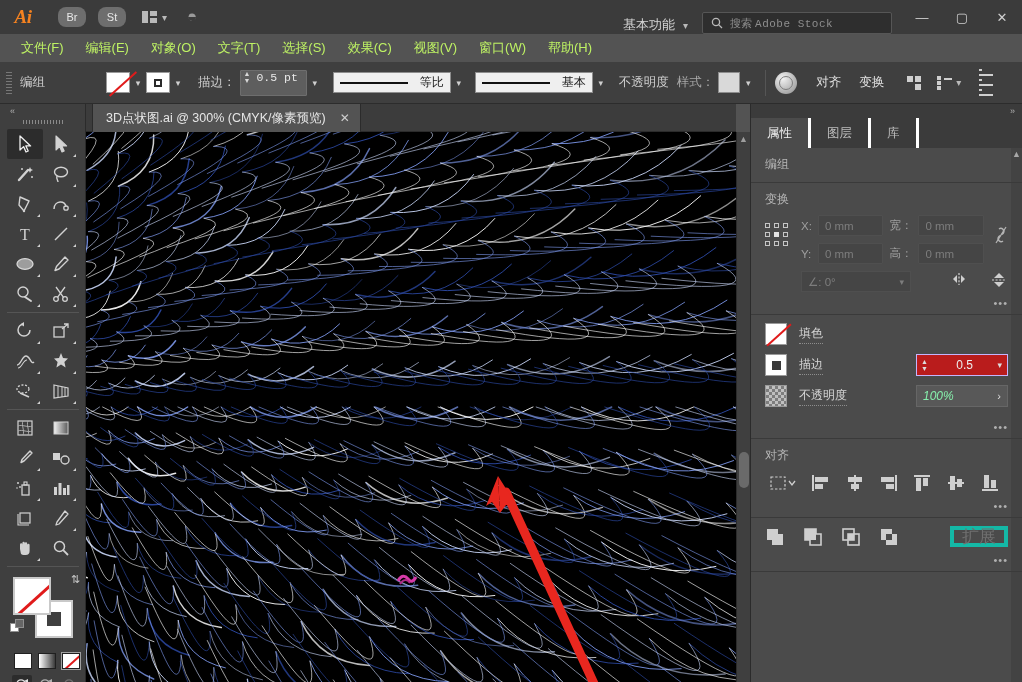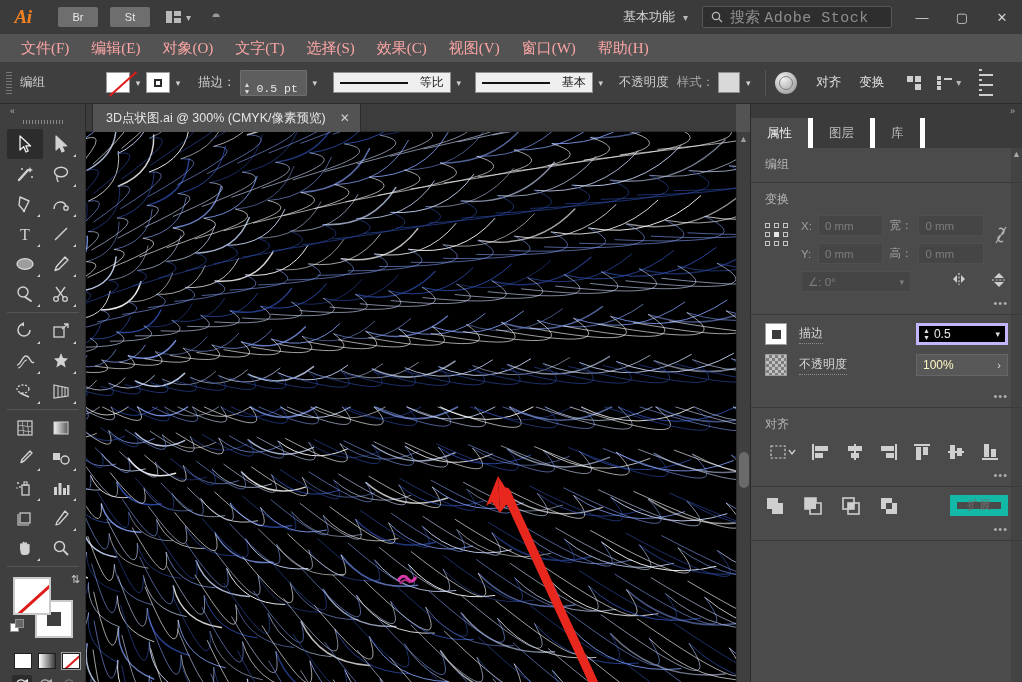--- a/index.html
+++ b/index.html
@@ -16,58 +16,58 @@
   .titlebar {
     position: absolute; left: 0; top: 0; width: 1022px; height: 34px;
     background: #3b3b3b; display: flex; align-items: center;
   }
   .ai-logo {
     width: 46px; height: 34px; display: flex; align-items: center; justify-content: center;
     color: #f58220; font-size: 19px; font-weight: bold; font-style: italic;
     font-family: "Liberation Serif", serif; letter-spacing: -0.5px;
   }
   .app-badge {
-    width: 40px; height: 20px; margin-left: 12px; background: #6e6e6e; color: #e8e8e8;
+    width: 28px; height: 20px; margin-left: 12px; background: #6e6e6e; color: #e8e8e8;
     font-size: 11px; display: flex; align-items: center; justify-content: center;
-    border-radius: 2px;
+    border-radius: 8px;
   }
   .grid-icon-wrap { margin-left: 16px; display: flex; align-items: center; gap: 5px; }
   .grid-glyph { width: 15px; height: 12px; position: relative; }
   .grid-glyph i { position: absolute; background: #b9b9b9; display: block; }
   .grid-glyph i:nth-child(1){ left:0; top:0; width:6px; height:12px; }
   .grid-glyph i:nth-child(2){ left:8px; top:0; width:7px; height:5px; }
   .grid-glyph i:nth-child(3){ left:8px; top:7px; width:7px; height:5px; }
   .chev { color:#b9b9b9; font-size: 10px; }
   .cloud-icon { margin-left: 20px; color:#9a9a9a; font-size: 17px; display:flex; align-items:center;}
 
-  .tb-right { margin-left: auto; display: flex; align-items: center; height: 34px; }
+  .tb-right { margin-left: auto; display: flex; align-items: flex-end; height: 34px; }
   .workspace-sel {
     display:flex; align-items:center; gap:8px; color:#d4d4d4; font-size:13px;
     padding: 0 14px 0 10px;
   }
   .search-box {
     display:flex; align-items:center; gap:7px; width:190px; height:22px;
     background:#2e2e2e; border:1px solid #565656; border-radius:2px; padding:0 8px;
     margin-right: 10px;
   }
-  .search-box .ph { color:#8e8e8e; font-size:15px; white-space:nowrap; }
+  .search-box .ph { color:#8e8e8e; font-size:11px; white-space:nowrap; }
   .search-box .ph .latin { font-family:"Liberation Mono", monospace; letter-spacing:0.5px;}
   .win-btns { display:flex; height:34px; }
   .win-btn {
     width:40px; height:34px; display:flex; align-items:center; justify-content:center;
     color:#d0d0d0; font-size:13px;
   }
 
   
   .menubar {
     position:absolute; left:0; top:34px; width:1022px; height:28px;
     background:#535353; display:flex; align-items:center; padding-left:10px;
   }
   .menu-item {
-    color:#fca5a5; font-size:15px; padding:4px 11px; white-space:nowrap;font-family:Liberation Serif, serif;
+    color:#bef264; font-size:13px; padding:4px 11px; white-space:nowrap;
   }
 
   
   .optbar {
     position:absolute; left:0; top:62px; width:1022px; height:42px;
     background:#3f3f3f; display:flex; align-items:center; border-bottom:1px solid #2c2c2c;
   }
   .grip { width:6px; height:22px; margin:0 8px 0 6px;
     background-image: repeating-linear-gradient(to bottom,#777 0 1px, transparent 1px 3px);
   }
@@ -83,21 +83,21 @@
   .swatch-stroke {
     width:24px; height:21px; background:#fff; border:1px solid #9a9a9a;
     display:flex; align-items:center; justify-content:center;
   }
   .swatch-stroke i { width:8px; height:8px; border:2px solid #2a2a2a; display:block; }
   .mini-chev {
     width:16px; height:21px; display:flex; align-items:center; justify-content:center;
     color:#cfcfcf; font-size:9px;
   }
   .num-field {
-    display:flex; align-items:flex-end; height:26px; background:#5e5e5e;
+    display:flex; align-items:flex-start; height:26px; background:#5e5e5e;
     border:1px solid #6e6e6e; border-radius:1px;
   }
   .spin { display:flex; flex-direction:column; justify-content:center; padding:0 3px; gap:1px;}
   .spin span { color:#d8d8d8; font-size:7px; line-height:6px; }
   .num-val { color:#e8e8e8; font-size:11.5px; padding:0 8px 0 3px; font-family:"Liberation Mono", monospace;}
   .combo {
     display:flex; align-items:center; height:21px; background:#efefef; border:1px solid #8d8d8d;
     padding: 0 6px; gap:8px; min-width:118px; justify-content:space-between;
   }
   .combo .line { flex:1; height:2px; background:#111; margin-right:4px; }
@@ -203,21 +203,21 @@
 
   
   .rightpanel {
     position:absolute; left:750px; top:104px; width:272px; height:578px;
     background:#3f3f3f; border-left:1px solid #2b2b2b;
   }
   .rp-collapse { height:14px; display:flex; justify-content:flex-end; align-items:center;
     padding-right:8px; color:#b0b0b0; font-size:9px; letter-spacing:-1px; background:#3b3b3b;}
   .rp-tabs { display:flex; height:30px; background:#3b3b3b; }
   .rp-tab { padding:8px 16px; display:flex; align-items:center; color:#bdbdbd; font-size:12.5px;
-    border-right:5px solid #ffffff; }
+    border-right:3px solid #ffffff; }
   .rp-tab.active { background:#4b4b4b; color:#efefef; }
   .rp-body { position:relative; height:534px; overflow:hidden; background:#4b4b4b; }
   .rp-scroll { position:absolute; right:0; top:0; width:11px; height:534px; background:#434343; }
   .rp-scroll .up { color:#a7a7a7; font-size:9px; text-align:center; line-height:12px;}
   .sect { padding:8px 14px 6px 14px; border-bottom:1px solid #3a3a3a; position:relative; }
   .sect-title { color:#b6b6b6; font-size:12px; margin-bottom:7px; }
   .dots { position:absolute; right:14px; bottom:5px; color:#b0b0b0; font-size:11px; letter-spacing:1px;}
 
   .xf-row { display:flex; align-items:flex-start; gap:10px; }
   .ref-grid { width:26px; height:26px; position:relative; margin-top:8px; }
@@ -242,43 +242,44 @@
   .ap-sw.stroke { display:flex;align-items:center;justify-content:center;}
   .ap-sw.stroke i { width:9px;height:9px;background:#3a3a3a; }
   .ap-sw.opacity { background-color:#bfbfbf;
     background-image:
       linear-gradient(45deg,#7d7d7d 25%,transparent 25%,transparent 75%,#7d7d7d 75%),
       linear-gradient(45deg,#7d7d7d 25%,transparent 25%,transparent 75%,#7d7d7d 75%);
     background-size:6px 6px; background-position:0 0,3px 3px; }
   .ap-label { color:#d6d6d6; font-size:12px; border-bottom:1px dotted #8d8d8d; padding-bottom:1px;}
   .ap-ctrl { margin-left:auto; display:flex; align-items:center; }
   .strokew {
-    display:flex; align-items:center; height:22px; background:#000000; border:3px solid #c4b5fd;
+    display:flex; align-items:center; height:22px; background:#b91c1c; border:1px solid #c4b5fd;
     width:92px;
+    text-align:center;
   }
   .strokew .sp { display:flex;flex-direction:column; padding:0 4px; gap:1px;}
   .strokew .sp span { color:#ddd; font-size:7px; line-height:6px; }
   .strokew .v { color:#ededed; font-size:12px; flex:1; }
   .strokew .cv { color:#ddd; font-size:9px; padding-right:5px; }
   .opac {
     display:flex; align-items:center; justify-content:space-between; height:22px; width:92px;
     background:#585858; border:1px solid #666; padding:0 6px;
   }
-  .opac .v { color:#fef9c3; font-size:12px; }
+  .opac .v { color:#86efac; font-size:12px;font-style:italic; }
   .opac .ar { color:#ddd; font-size:11px; }
   .fx { color:#d6d6d6; font-size:15px; font-style:italic; font-family:"Liberation Serif",serif;
         padding-top:2px; }
 
   .align-icons { display:flex; align-items:center; gap:0; justify-content:space-between; padding-right:4px;}
   .ai-btn { width:28px; height:24px; display:flex; align-items:center; justify-content:center; }
   .pf-icons { display:flex; gap:18px; align-items:center; }
   .pf-btn { width:20px; height:20px; position:relative; }
   .expand-btn {
-    margin-left:auto; width:58px; height:21px; background:#4a4a4a; border:7px solid #14b8a6;
-    color:#6f6f6f; font-size:12px; display:flex; align-items:center; justify-content:center;
+    margin-left:auto; width:58px; height:21px; background:#4a4a4a; border:4px solid #14b8a6;
+    color:#6f6f6f; font-size:17px; display:flex; align-items:center; justify-content:center;
   }
   .pf-row { display:flex; align-items:center; }
 </style>
 </head>
 <body>
 
 <div id="app">
 
   <div class="titlebar">
     <div class="ai-logo">Ai</div>
@@ -1515,20 +1516,24 @@
                   <path d="M4 10 L14 10 L9 15 Z" fill="#cfcfcf"></path>
                 </svg>
             </span>
           </div>
         </div>
         <div class="dots">•••</div>
       </div>
 
       <div class="sect" style="padding-bottom:22px">
 
+        <div class="ap-row">
+          <span class="ap-sw none"></span>
+          <span class="ap-label">填色</span>
+        </div>
 
         <div class="ap-row">
           <span class="ap-sw stroke">
               <i></i>
             </span>
           <span class="ap-label">描边</span>
           <span class="ap-ctrl">
             <span class="strokew">
               <span class="sp">
                   <span>▲</span>

